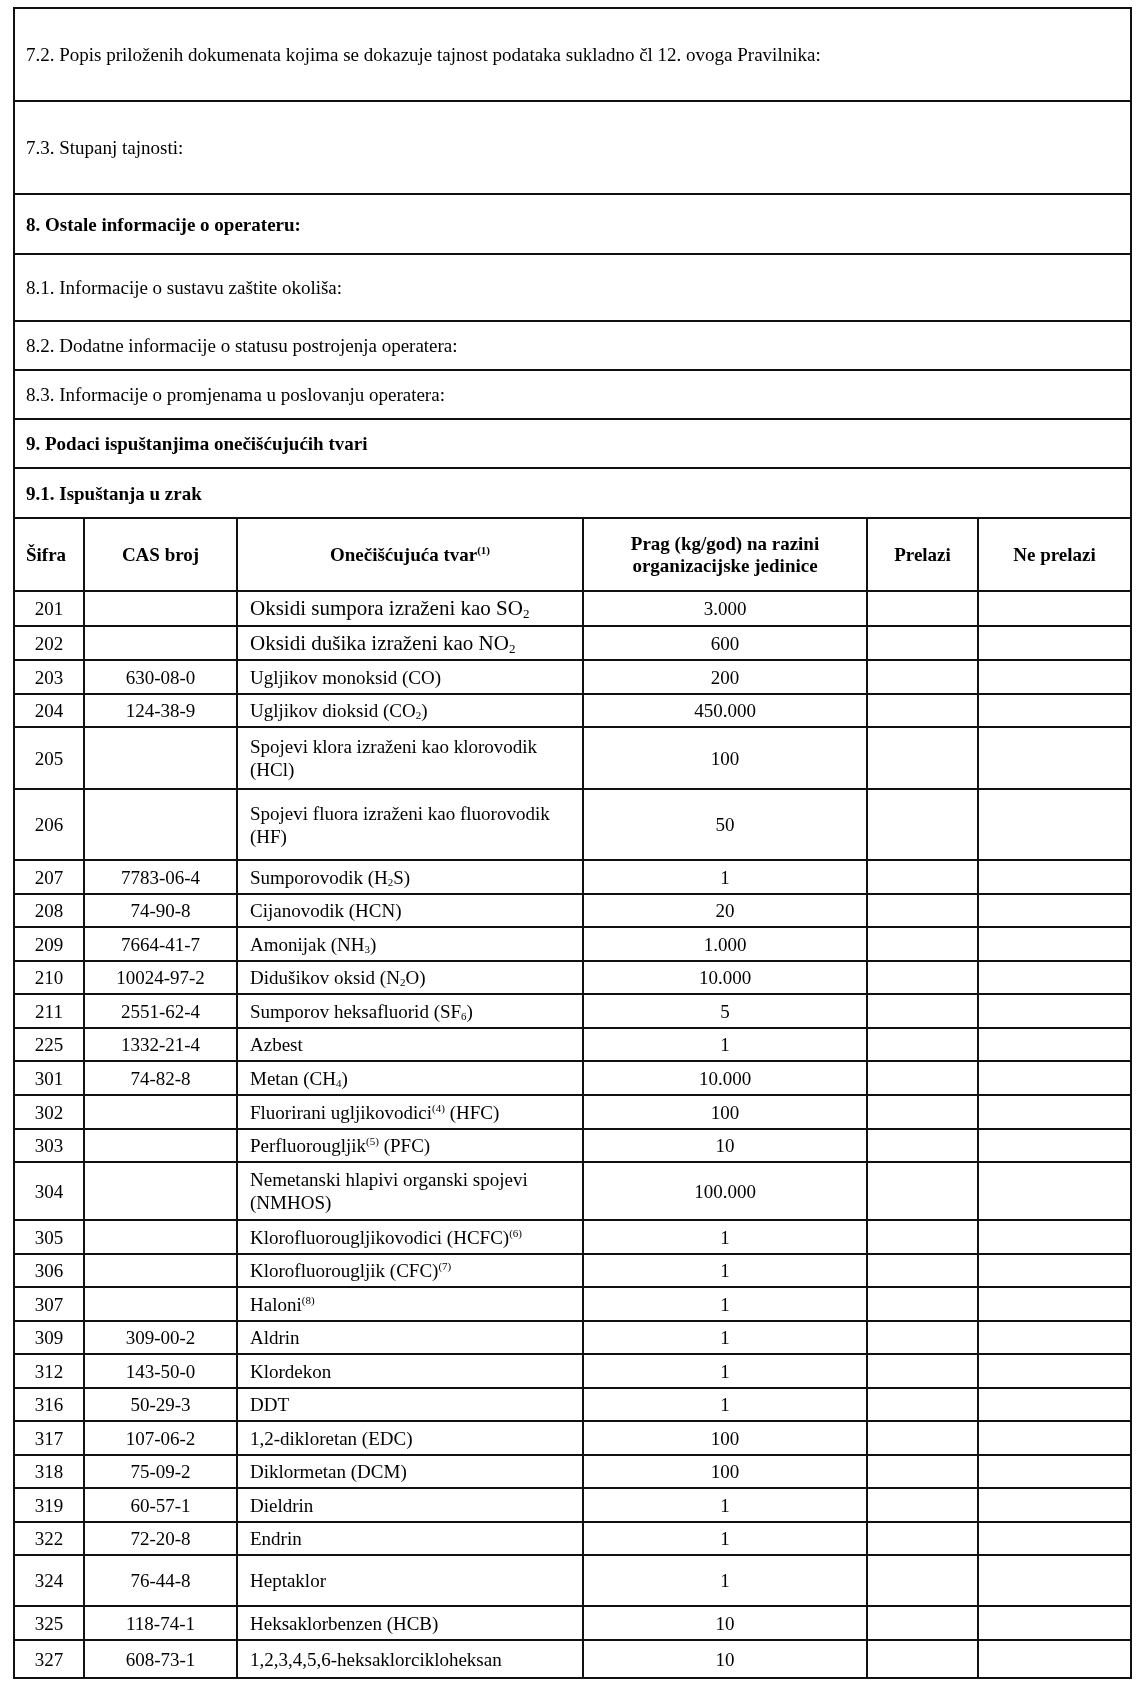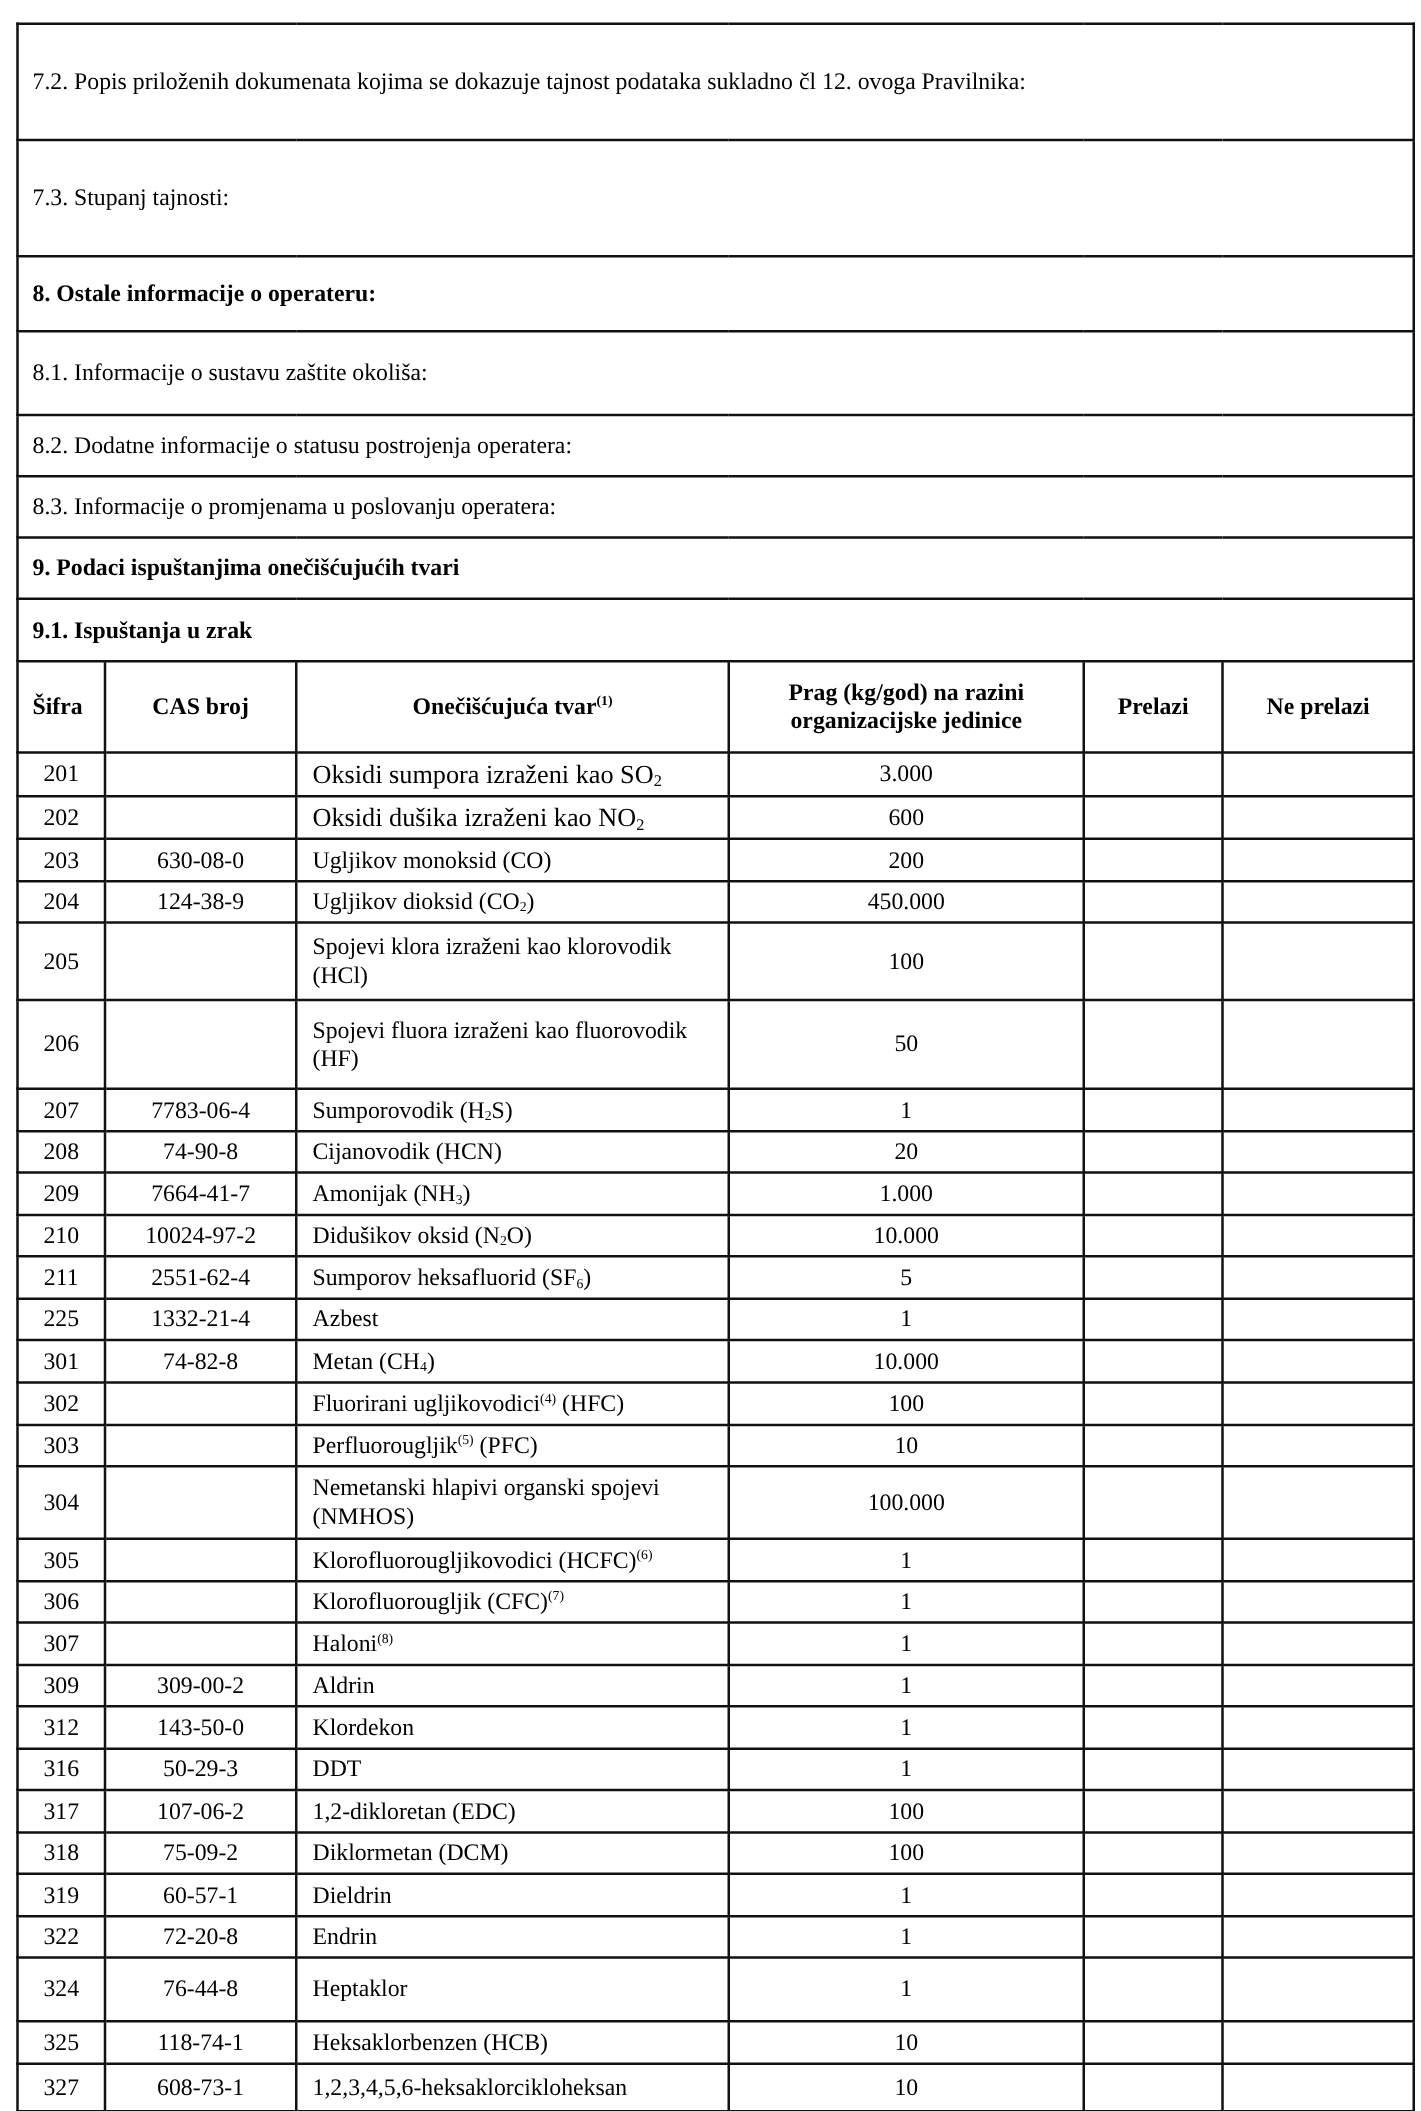--- a/index.html
+++ b/index.html
@@ -1,21 +1,21 @@
 <!DOCTYPE html>
 <html><head>
 <meta charset="utf-8">
 <style>
   html, body { margin: 0; padding: 0; background: #ffffff; }
   body {
     width: 1137px; height: 1689px; position: relative; overflow: hidden;
     font-family: "Liberation Serif", "DejaVu Serif", serif; color: #000;
   }
   .doc {
-    position: absolute; left: 13px; top: 18px; width: 1117px;
+    position: absolute; left: 13px; top: 7px; width: 1117px;
     border-collapse: collapse; table-layout: fixed;
   }
   .doc td, .doc th {
     border: 2px solid #111; padding: 0 11px; vertical-align: middle;
     font-size: 19px; line-height: 23px;
   }
   .sec td { text-align: left; }
   .sec .bold { font-weight: bold; }
   .hdr th { font-weight: bold; text-align: center; font-size: 19px; line-height: 22px; padding: 0 4px; }
   .hdr th.sifra { text-align: left; padding-left: 11px; }

